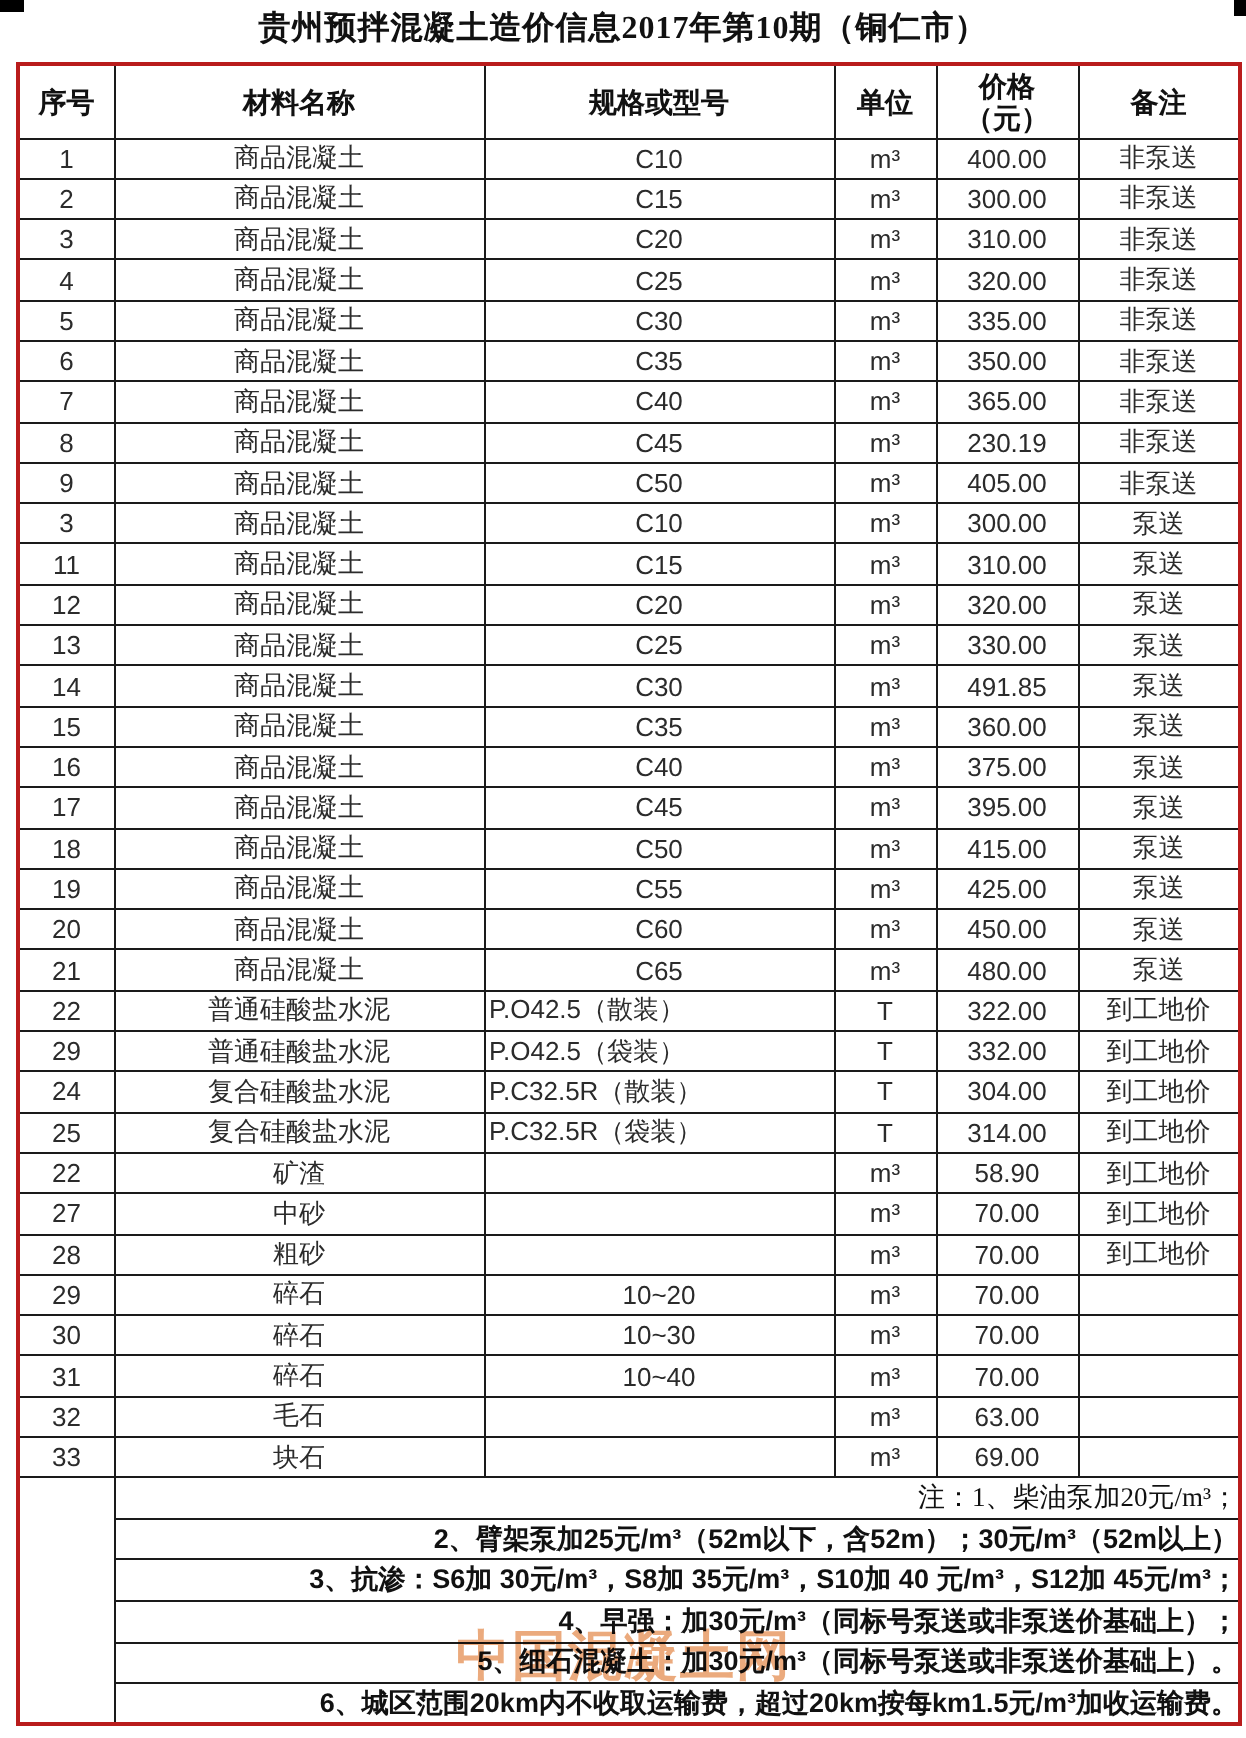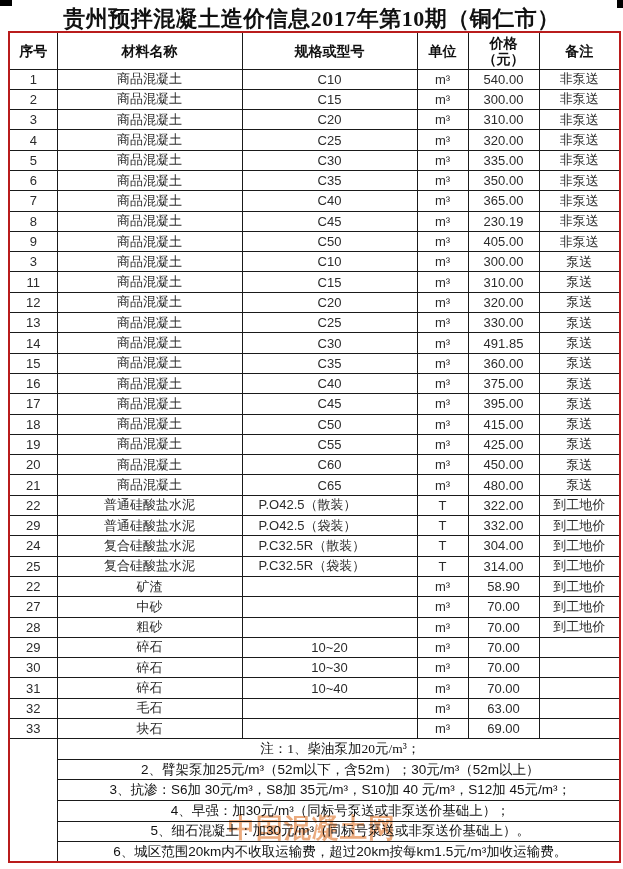--- a/index.html
+++ b/index.html
@@ -14,21 +14,21 @@
   .artifact { position: absolute; background: #000; }
   .artifact.tl { left: 0; top: 0; width: 12px; height: 6px; }
   .artifact.tr { right: 0; top: 0; width: 6px; height: 8px; }
 
   .title {
     padding-top: 4px;
     height: 31px;
     text-align: center;
     font-family: "Liberation Serif", "DejaVu Serif", serif;
     font-weight: bold;
-    font-size: 22px;
+    font-size: 16px;
     letter-spacing: 0.5px;
     color: #111;
     white-space: nowrap;
   }
 
   table.price-table {
     margin-left: 8px;
     width: 611px;
     border-collapse: collapse;
     table-layout: fixed;
@@ -49,32 +49,32 @@
     white-space: pre-line;
     line-height: 1.15;
   }
   .price-table tbody.data tr { height: 20.3px; }
   .price-table tbody.data td {
     font-size: 13px;
     color: #2b2b2b;
   }
   .price-table tbody.data td.left {
     text-align: left;
-    padding-left: 16px;
+    padding-left: 2px;
   }
   .price-table tbody.notes tr { height: 20.6px; }
   .price-table tbody.notes td.note {
-    text-align: center;
+    text-align: right;
     padding-left: 4px;
     font-size: 13.5px;
     color: #111;
     font-family: "Liberation Serif", "DejaVu Serif", serif;
   }
   .price-table tbody.notes td.note.b {
-    font-weight: normal;
+    font-weight: bold;
     font-family: "Liberation Sans", "DejaVu Sans", sans-serif;
   }
 
   .watermark {
     position: absolute;
     left: 228px; top: 810px;
     font-size: 27px;
     font-weight: bold;
     letter-spacing: 1px;
     color: #e6955c;
@@ -111,21 +111,21 @@
 （元）</th>
       <th>备注</th>
     </tr>
   </thead>
   <tbody class="data" id="rows">
       <tr>
         <td>1</td>
         <td>商品混凝土</td>
         <td>C10</td>
         <td>m³</td>
-        <td>540.00</td>
+        <td>400.00</td>
         <td>非泵送</td>
       </tr>
       <tr>
         <td>2</td>
         <td>商品混凝土</td>
         <td>C15</td>
         <td>m³</td>
         <td>300.00</td>
         <td>非泵送</td>
       </tr>

